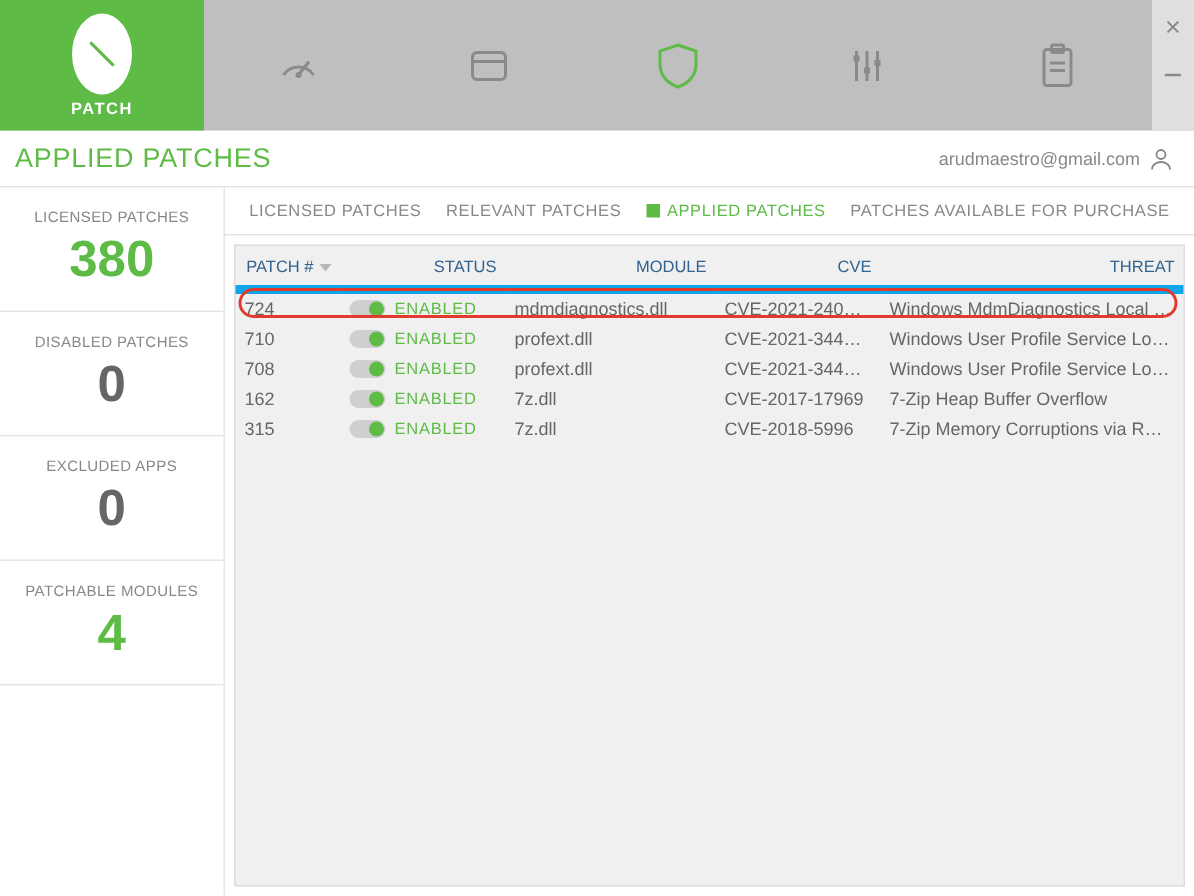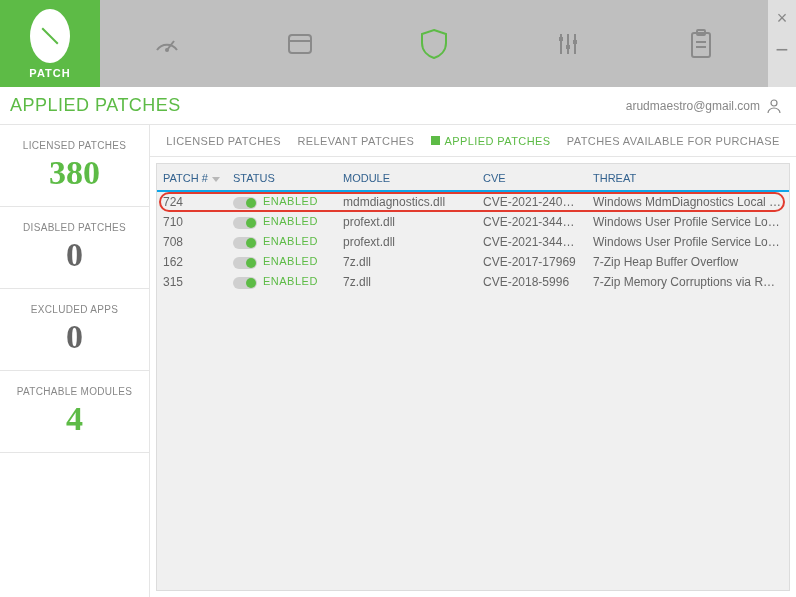--- a/index.html
+++ b/index.html
@@ -1,49 +1,49 @@
 <!DOCTYPE html>
 <html><head>
 <meta charset="utf-8">
 <style>
   * { box-sizing: border-box; margin: 0; padding: 0; }
   html, body { width: 796px; height: 597px; font-family: Arial, Helvetica, sans-serif; background: #fff; overflow: hidden; }
   .header { height: 87px; width: 100%; display: flex; background: #bfbfbf; }
-  .patch-box { width: 100px; height: 87px; background: #5dbb46; display: flex; flex-direction: column; align-items: center; justify-content: center; color: #fff; }
+  .patch-box { width: 136px; height: 87px; background: #5dbb46; display: flex; flex-direction: column; align-items: center; justify-content: center; color: #fff; }
   .patch-box .oval { width: 40px; height: 54px; background: #fff; border-radius: 50%/50%; display: flex; align-items: center; justify-content: center; }
   .patch-box .slash { width: 22px; height: 2px; background: #5dbb46; transform: rotate(45deg); }
   .patch-box .label { font-size: 11px; letter-spacing: 1px; font-weight: bold; margin-top: 4px; }
   .toolbar { flex: 1; display: flex; align-items: center; }
   .tool { flex: 1; display: flex; align-items: center; justify-content: center; color: #8a8a8a; }
   .tool svg { stroke: #8a8a8a; fill: none; }
   .tool.active svg { stroke: #5dbb46; }
   .agent-box { width: 110px; height: 87px; background: #dcecd9; display: flex; align-items: center; justify-content: center; }
   .agent-box .txt { color: #5dbb46; font-size: 11px; text-align: center; line-height: 1.4; letter-spacing: .5px; }
   .win-controls { width: 28px; height: 87px; background: #dfdfdf; display: flex; flex-direction: column; align-items: center; }
   .win-controls span { font-size: 18px; color: #888; padding: 8px 0 0; cursor: pointer; }
   .subhead { height: 38px; display: flex; align-items: center; justify-content: space-between; padding: 0 14px 0 10px; border-bottom: 1px solid #e5e5e5; }
   .subhead .title { color: #5dbb46; font-size: 18px; letter-spacing: .5px; font-weight: 300; }
   .subhead .user { color: #888; font-size: 12px; display: flex; align-items: center; gap: 6px; justify-content: flex-end; }
   .user-icon { display: inline-block; width: 16px; height: 16px; }
   .body { display: flex; height: calc(100% - 87px - 38px); }
   .sidebar { width: 150px; border-right: 1px solid #e5e5e5; }
   .stat { text-align: center; padding: 14px 6px; border-bottom: 1px solid #e5e5e5; }
   .stat .label { font-size: 10px; color: #888; letter-spacing: .3px; line-height: 1.3; }
-  .stat .num { font-size: 34px; font-weight: bold; margin-top: 2px; font-family: Liberation Serif, serif; }
+  .stat .num { font-size: 34px; font-weight: bold; margin-top: 2px; }
   .num.green { color: #5dbb46; }
   .num.gray { color: #666; }
   .num.orange { color: #f0932c; }
   .main { flex: 1; display: flex; flex-direction: column; }
   .tabs { height: 32px; display: flex; align-items: center; justify-content: space-around; border-bottom: 1px solid #e5e5e5; padding: 0 8px; }
   .tab { font-size: 11px; color: #888; letter-spacing: .4px; display: flex; align-items: center; gap: 5px; cursor: pointer; }
   .tab .sq { width: 9px; height: 9px; background: #5dbb46; }
   .tab.active { color: #5dbb46; }
   .table-wrap { flex: 1; background: #f0f0f0; margin: 6px; border: 1px solid #dcdcdc; position: relative; overflow: hidden; }
   table { width: 100%; border-collapse: collapse; font-size: 12px; color: #666; table-layout: fixed; }
-  th { text-align: left; font-weight: normal; color: #33628f; font-size: 11px; padding: 8px 6px 6px; border-bottom: 2px solid #0ea5e9; white-space: nowrap; }
+  th { text-align: right; font-weight: normal; color: #33628f; font-size: 11px; padding: 8px 6px 6px; border-bottom: 6px solid #0ea5e9; white-space: nowrap; }
   th.sort::after { content: ""; display: inline-block; margin-left: 4px; border-left: 4px solid transparent; border-right: 4px solid transparent; border-top: 5px solid #b8b8b8; vertical-align: middle; }
   td { padding: 3px 6px; white-space: nowrap; overflow: hidden; text-overflow: ellipsis; }
   .toggle { display: inline-block; width: 24px; height: 12px; background: #cfcfcf; border-radius: 6px; position: relative; vertical-align: middle; margin-right: 6px; }
   .toggle::after { content: ""; position: absolute; right: 1px; top: 1px; width: 10px; height: 10px; background: #5dbb46; border-radius: 50%; }
   .status-cell { color: #5dbb46; letter-spacing: .5px; font-size: 11px; }
   .row-hl { position: absolute; border: 2px solid #e23b2e; border-radius: 10px; pointer-events: none; }
 </style>
 </head>
 <body>
 

